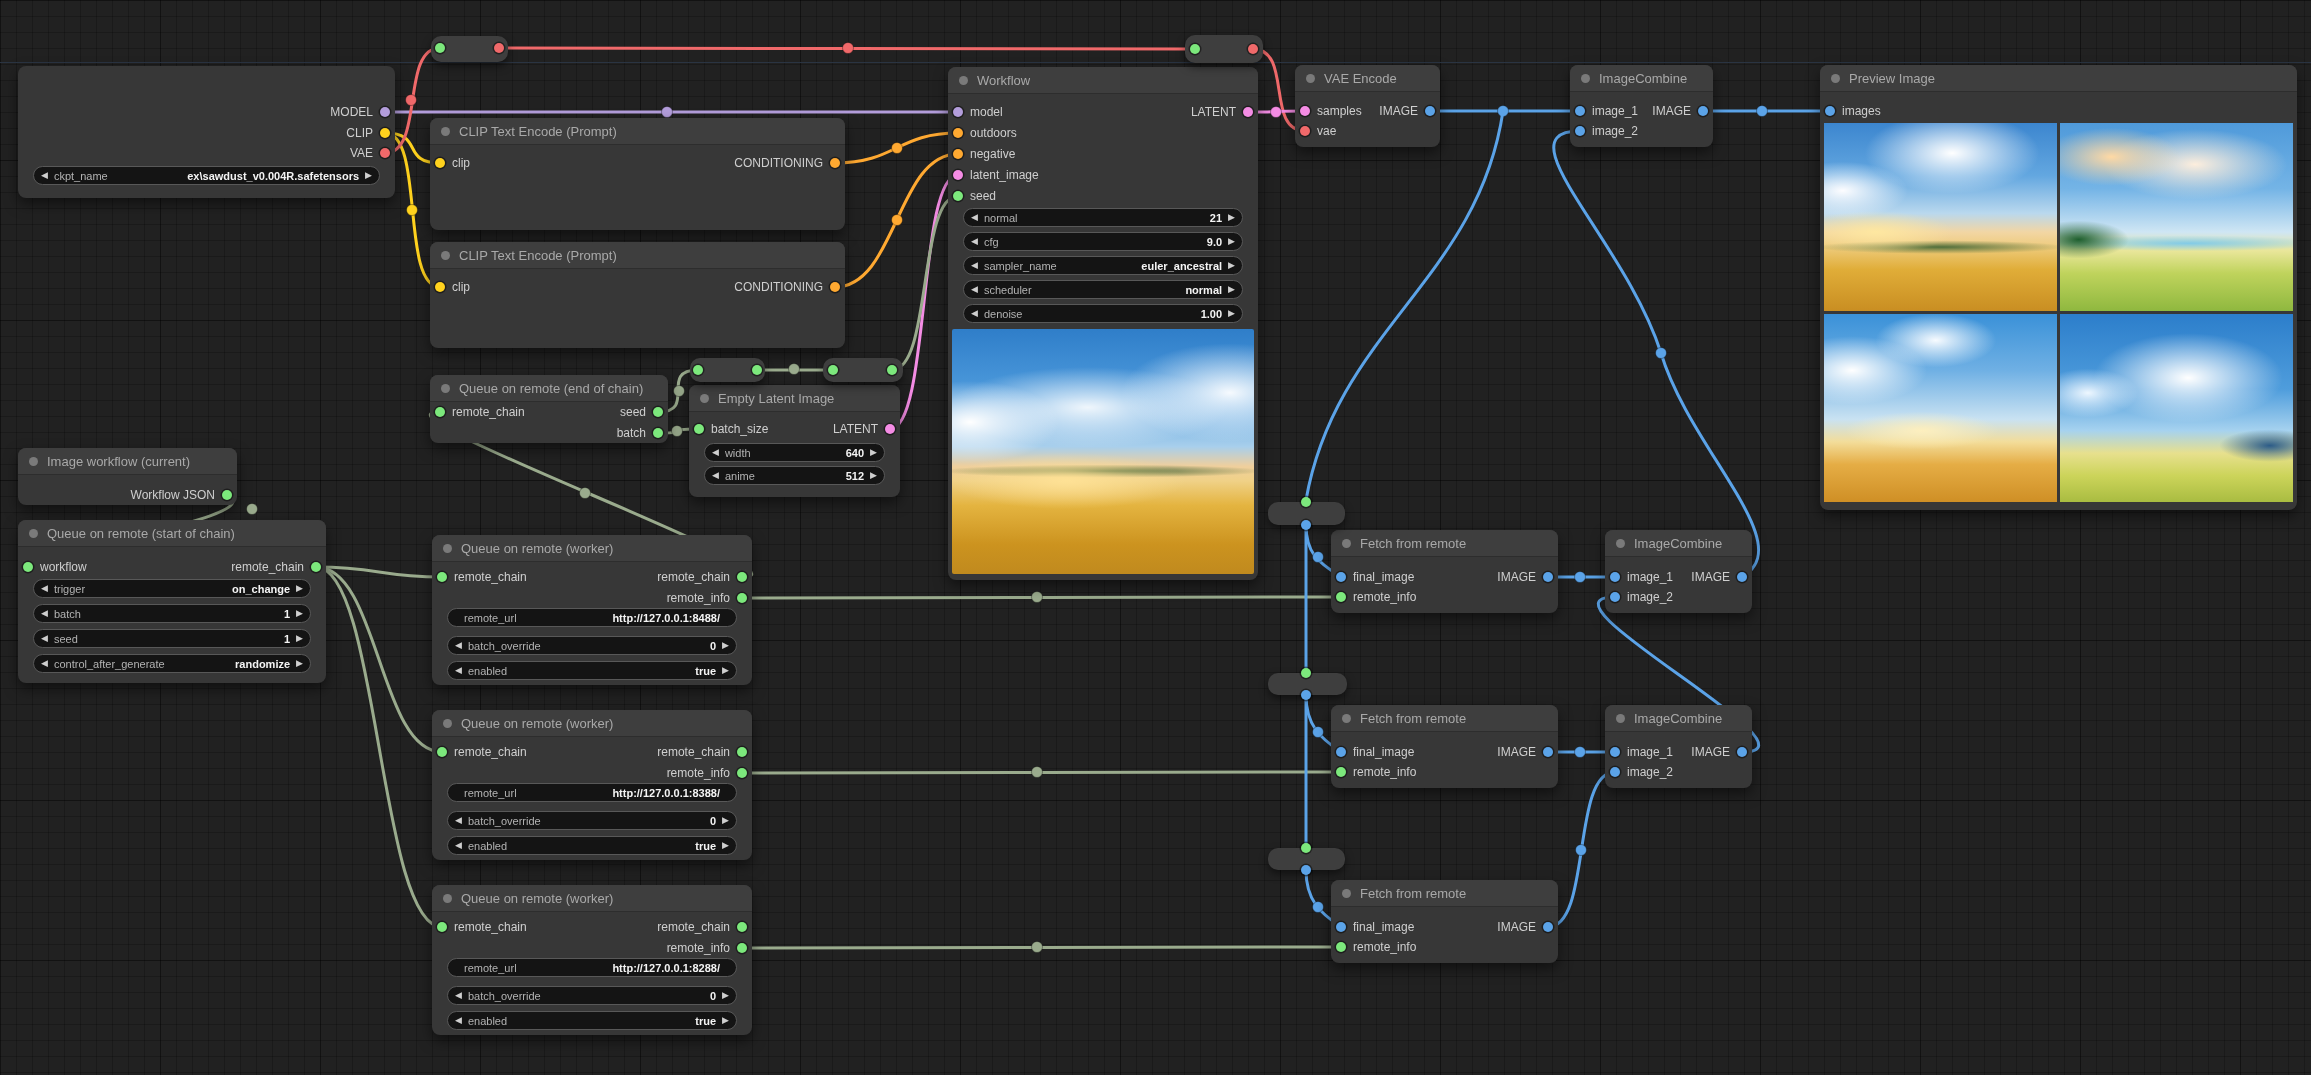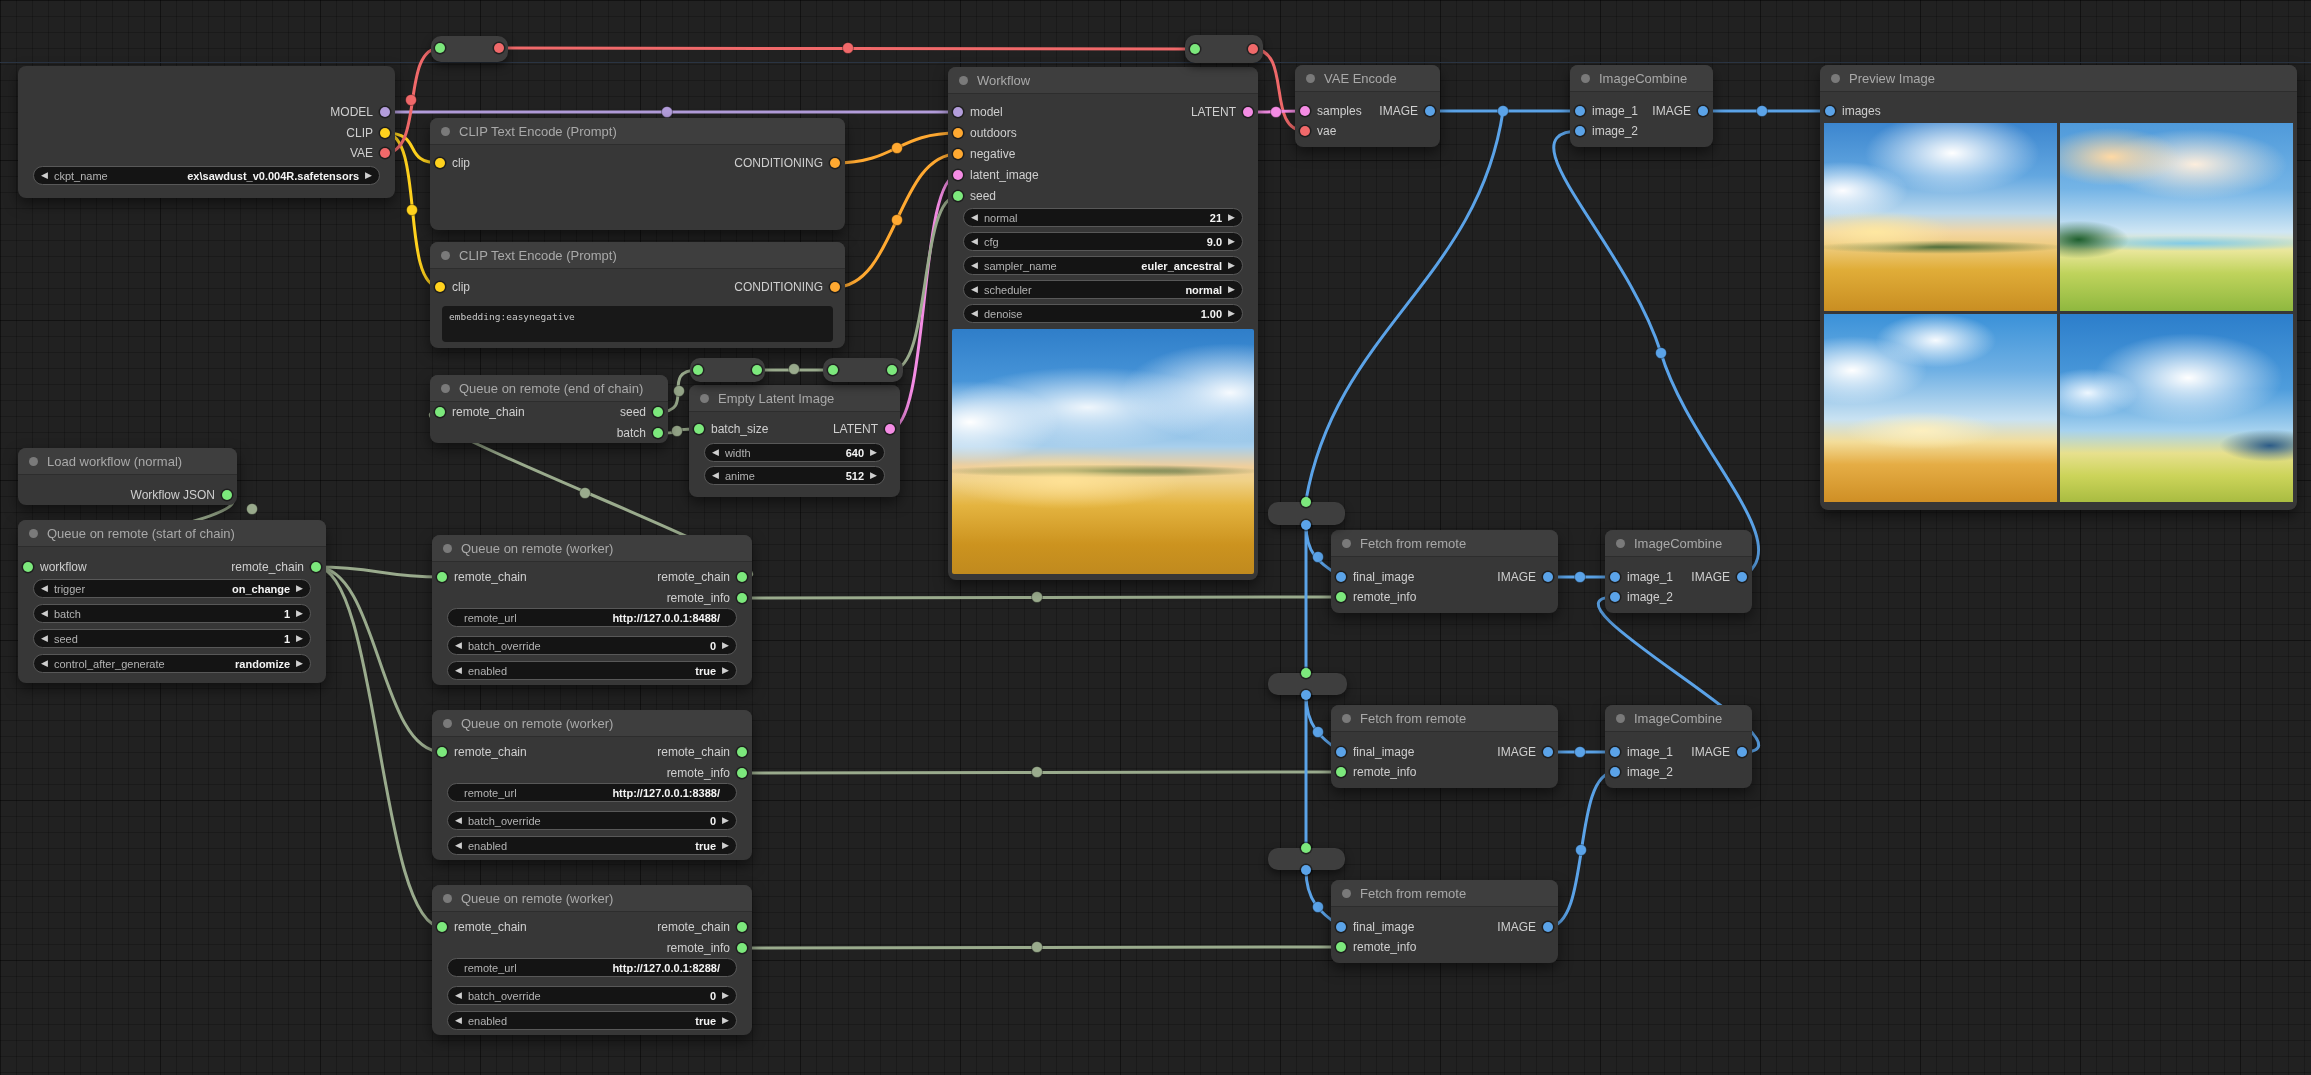--- a/index.html
+++ b/index.html
@@ -182,21 +182,20 @@
         <span class="tlabel">CLIP Text Encode (Prompt)</span>
       </div>
       <div class="srow in" style="top: 38px;">
         <span class="dot" style="background: rgb(255, 210, 30);"></span>
         <span class="slabel">clip</span>
       </div>
       <div class="srow out" style="top: 38px;">
         <span class="dot" style="background: rgb(255, 169, 49);"></span>
         <span class="slabel">CONDITIONING</span>
       </div>
-      <div class="textbox" style="top: 64px; height: 36px;">embedding:easynegative</div>
     </div>
     <div class="node" style="left: 948px; top: 67px; width: 310px; height: 513px;">
       <div class="titlebar">
         <span class="tdot"></span>
         <span class="tlabel">Workflow</span>
       </div>
       <div class="srow in" style="top: 38px;">
         <span class="dot" style="background: rgb(179, 157, 219);"></span>
         <span class="slabel">model</span>
       </div>
@@ -292,21 +291,21 @@
       <div class="widget" style="top: 81px;">
         <span class="wa">◀</span>
         <span class="wl">anime</span>
         <span class="wv">512</span>
         <span class="wa">▶</span>
       </div>
     </div>
     <div class="node" style="left: 18px; top: 448px; width: 219px; height: 57px;">
       <div class="titlebar">
         <span class="tdot"></span>
-        <span class="tlabel">Load workflow (normal)</span>
+        <span class="tlabel">Image workflow (current)</span>
       </div>
       <div class="srow out" style="top: 40px;">
         <span class="dot" style="background: rgb(124, 232, 124);"></span>
         <span class="slabel">Workflow JSON</span>
       </div>
     </div>
     <div class="node" style="left: 18px; top: 520px; width: 308px; height: 163px;">
       <div class="titlebar">
         <span class="tdot"></span>
         <span class="tlabel">Queue on remote (start of chain)</span>

